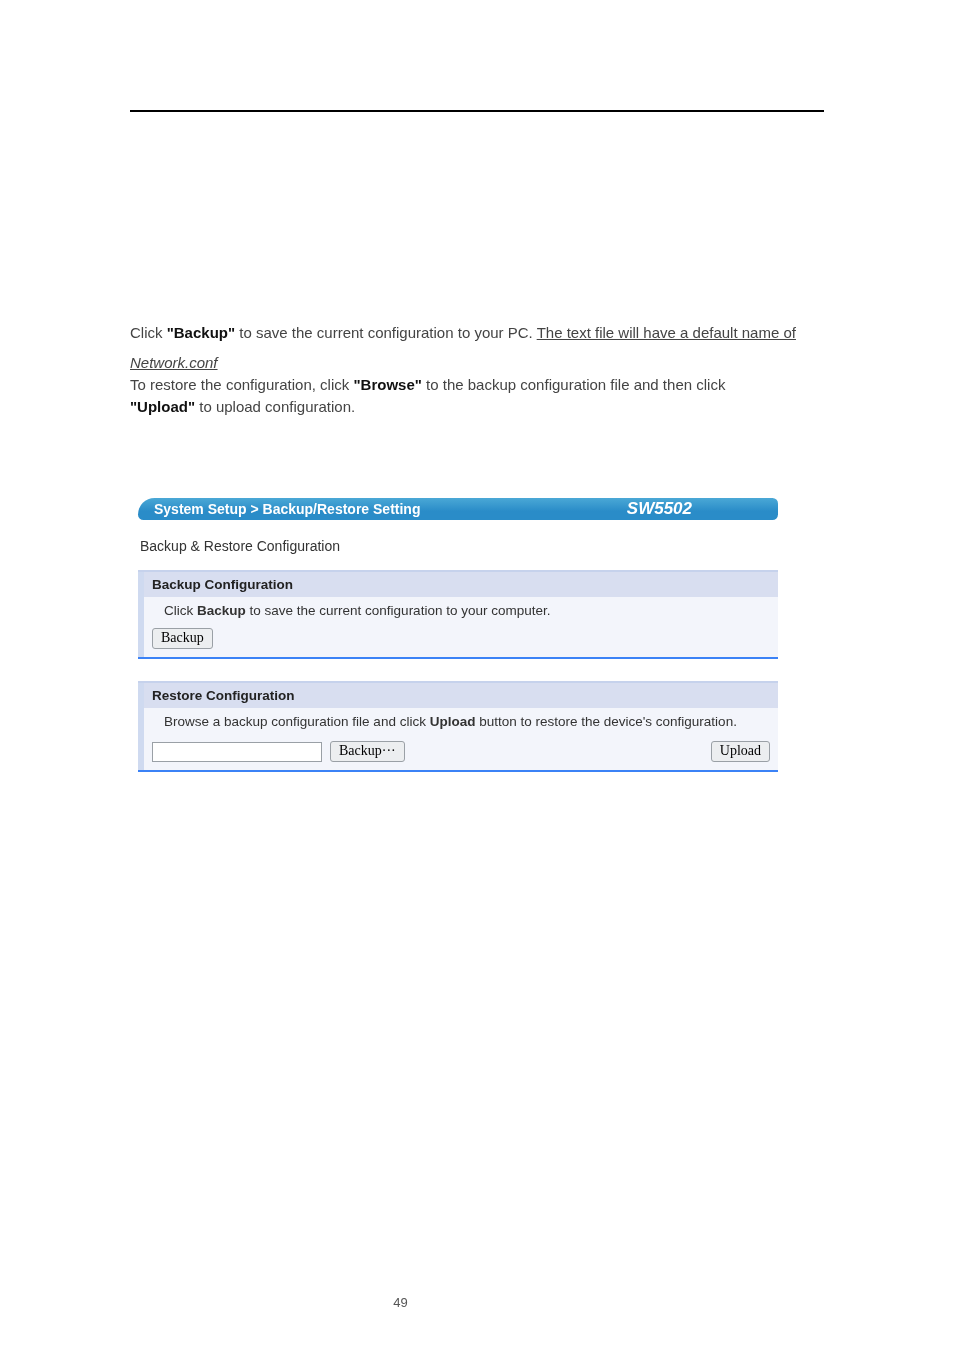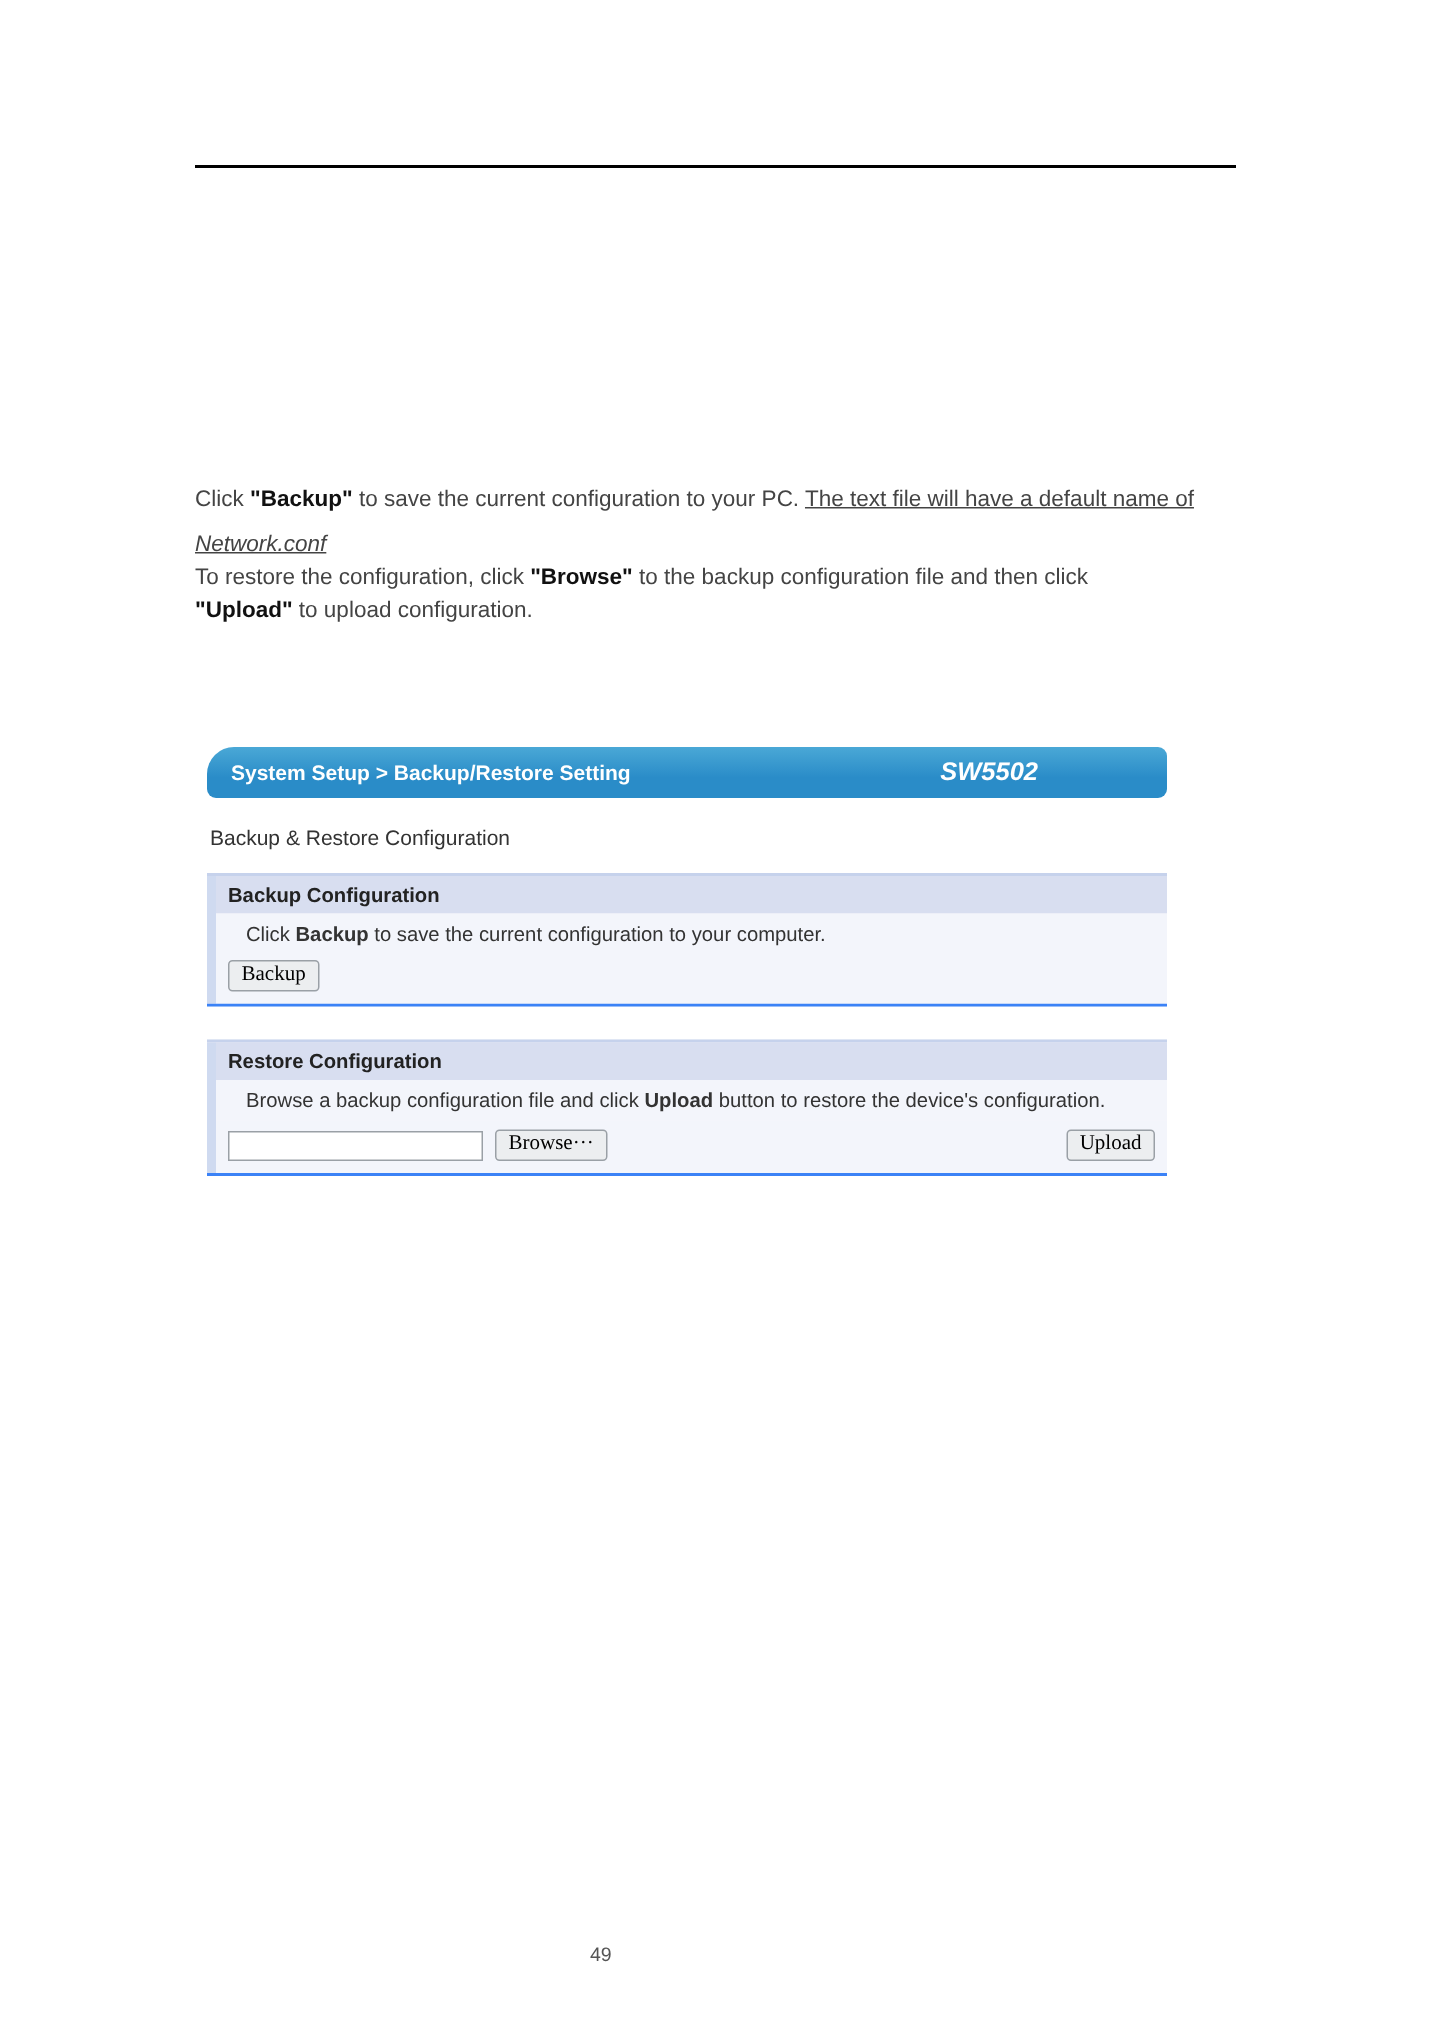--- a/index.html
+++ b/index.html
@@ -48,21 +48,21 @@
   .figure-block {
     margin-top: 80px;
   }
   .figure-inner {
     width: 640px;
     margin: 0 8px;
   }
 
   
   .hdrbar {
-    height: 34px;
+    height: 22px;
     background: linear-gradient(#4aa8d6, #2a8cc8 60%, #2a8cc8);
     border-radius: 18px 6px 6px 6px;
     display: flex;
     align-items: center;
     justify-content: space-between;
     padding: 0 16px 0 16px;
     box-sizing: border-box;
   }
   .hdrbar .crumb {
     color: #ffffff;
@@ -197,21 +197,21 @@
       </div>
 
       <div class="panel">
         <div class="panel-inner">
           <div class="panel-head">Restore Configuration</div>
           <div class="panel-body">
             <span>Browse a backup configuration file and click </span><span class="strong">Upload</span><span> button to restore the device's configuration.</span>
           </div>
           <div class="restore-row">
             <div class="file-input"></div>
-            <span class="btn">Browse···</span>
+            <span class="btn">Backup···</span>
             <span class="spacer-flex"></span>
             <span class="btn">Upload</span>
           </div>
         </div>
       </div>
 
     </div>
   </div>
 
   <div class="page-num">49</div>

